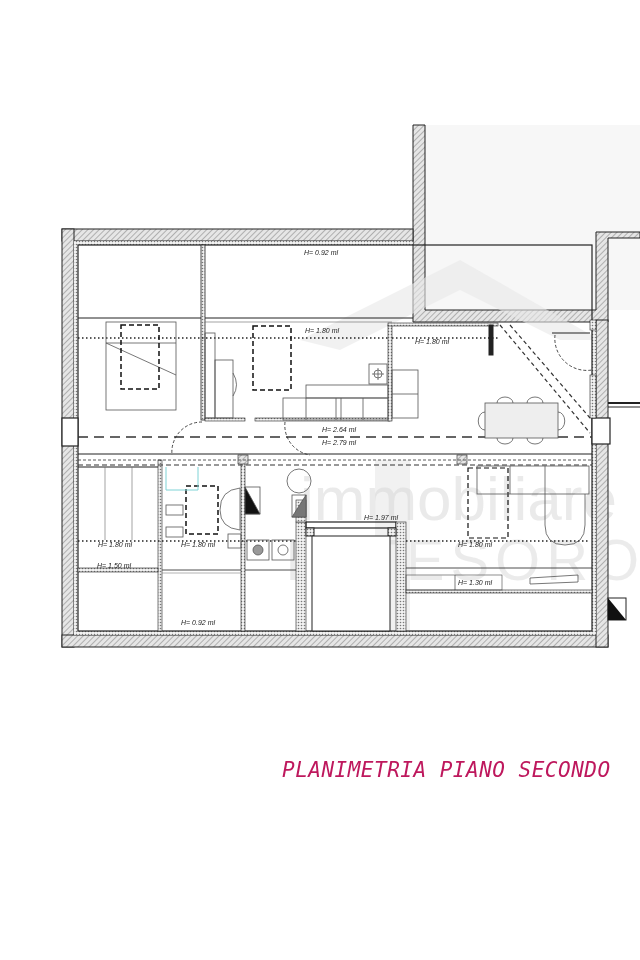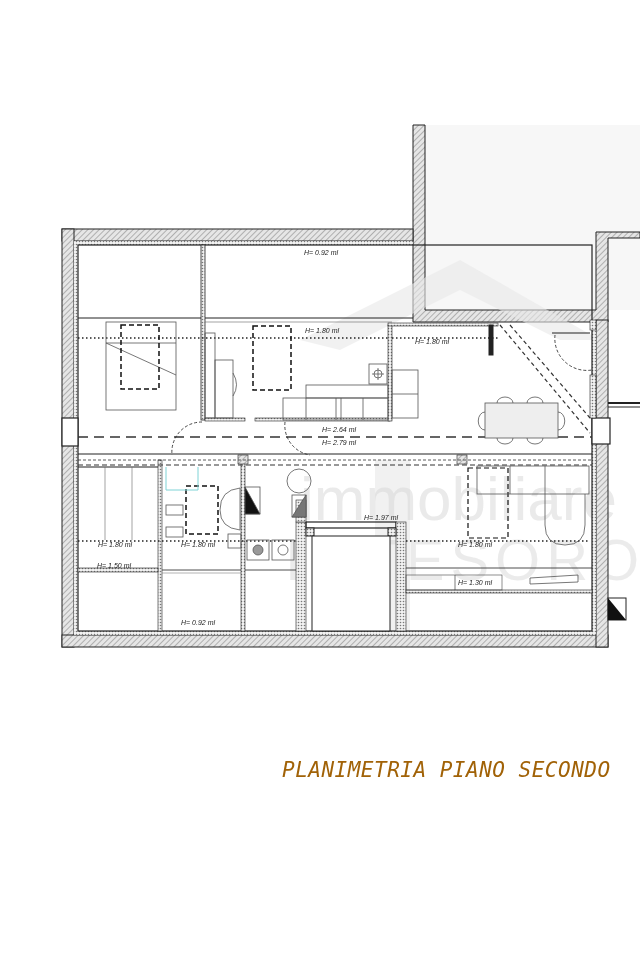--- a/index.html
+++ b/index.html
@@ -1,19 +1,19 @@
 <!DOCTYPE html>
 <html><head>
   <meta charset="utf-8">
   <style>
     html, body { margin: 0; padding: 0; background: #ffffff; }
     body { width: 640px; height: 960px; position: relative; overflow: hidden; font-family: "Liberation Sans", sans-serif; }
     #plan { position: absolute; left: 0; top: 0; width: 640px; height: 960px; }
     .hlabel { font-family: "Liberation Sans", sans-serif; font-style: italic; font-size: 7px; fill: #222; }
-    .title { position: absolute; left: 282px; top: 758px; font-family: "DejaVu Sans Mono", monospace; font-style: italic; font-size: 21px; letter-spacing: 0.5px; color: #a16207; white-space: nowrap; }
+    .title { position: absolute; left: 282px; top: 758px; font-family: "DejaVu Sans Mono", monospace; font-style: italic; font-size: 21px; letter-spacing: 0.5px; color: #be185d; white-space: nowrap; }
     .wm1 { font-family: "Liberation Sans", sans-serif; font-size: 62px; fill: #d9d9d9; opacity: 0.55; }
     .wm2 { font-family: "Liberation Sans", sans-serif; font-size: 58px; fill: #d9d9d9; opacity: 0.5; letter-spacing: 6px; }
   </style>
 </head>
 <body>
 
 <svg id="plan" viewBox="0 0 640 960" xmlns="http://www.w3.org/2000/svg">
   <defs>
     <pattern id="hatch" width="4" height="4" patternUnits="userSpaceOnUse" patternTransform="rotate(45)">
       <rect width="4" height="4" fill="#e6e6e6"></rect>

